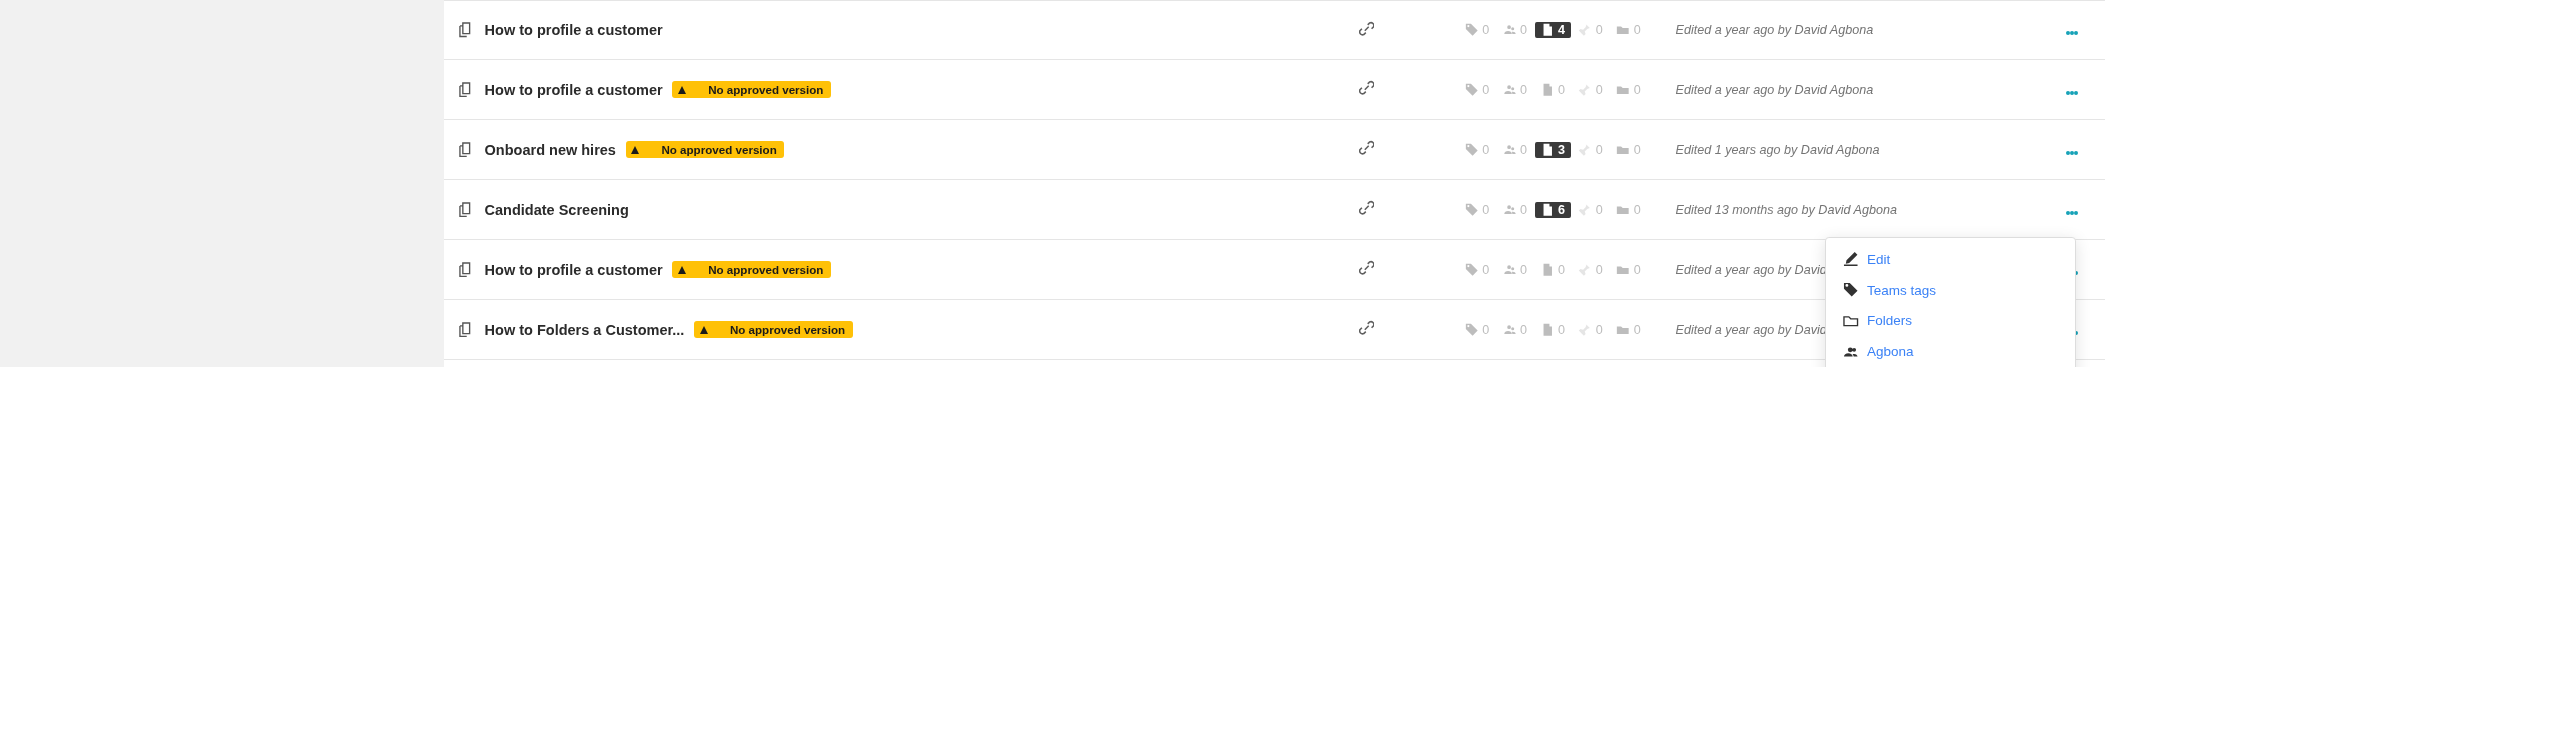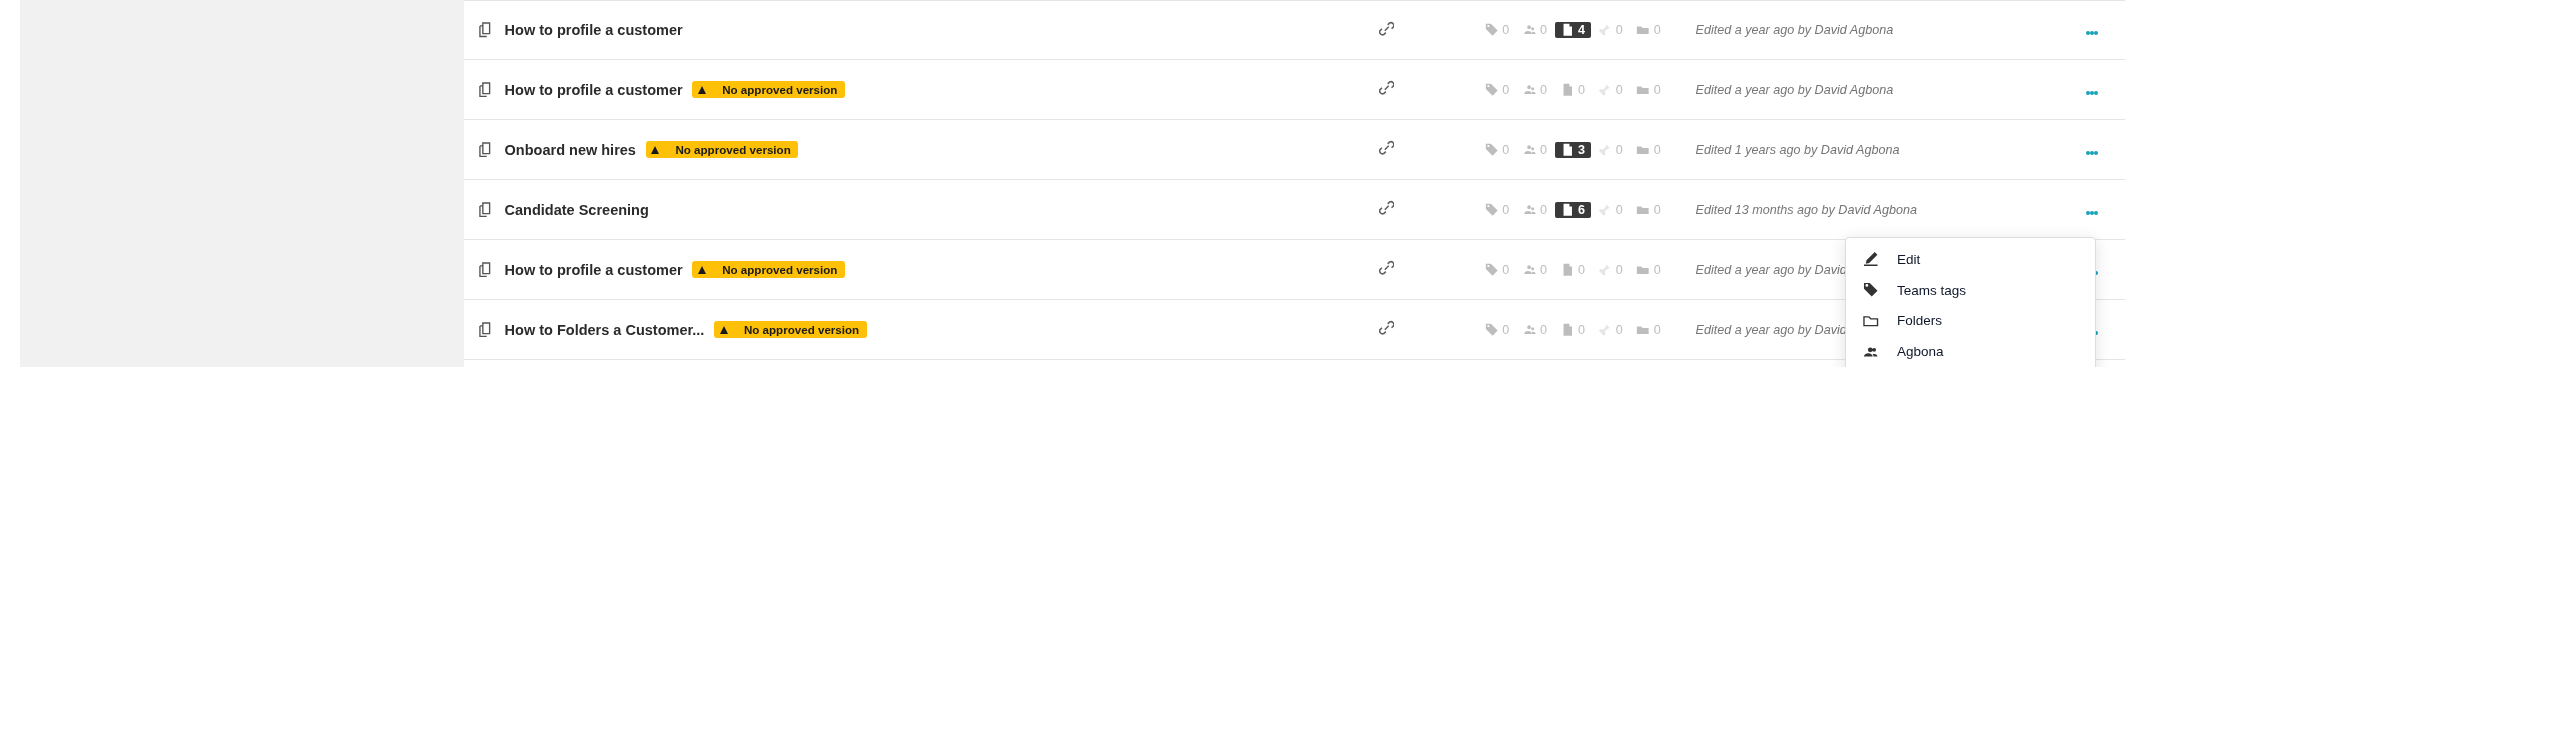--- a/index.html
+++ b/index.html
@@ -6,21 +6,20 @@
   body {
     font-family: "Segoe UI", Arial, sans-serif;
     font-size: 12.6px;
     color: #333;
     background: #fff;
     width: 2576px;
   }
   .page {
     display: flex;
     width: 2105px;
-    margin-left: 20px;
   }
   .left-gutter {
     width: 444px;
     background: #f1f1f1;
     min-height: 367px;
   }
   .main {
     flex: 1;
     position: relative;
   }
@@ -50,21 +49,21 @@
   .badge-warn {
     display: inline-flex;
     align-items: center;
     background: #ffc107;
     color: #1a1a1a;
     font-size: 11.6px;
     font-weight: 600;
     border-radius: 2.9px;
     padding: 1.9px 7.7px 1.9px 5.8px;
     margin-left: 9.7px;
-    gap: 16px;
+    gap: 22px;
   }
   .badge-warn .tri {
     width: 0; height: 0;
     border-left: 4.8px solid transparent;
     border-right: 4.8px solid transparent;
     border-bottom: 8.7px solid #1a1a1a;
     position: relative;
   }
   .spacer { flex: 1; }
   .link-cell {
@@ -134,23 +133,23 @@
     background: #fff;
     border: 1px solid #ddd;
     border-radius: 3.9px;
     box-shadow: 0 3.9px 15.5px rgba(0,0,0,.12);
     padding: 5.8px 0;
     z-index: 10;
   }
   .menu-item {
     display: flex;
     align-items: center;
-    gap: 18px;
+    gap: 8px;
     padding: 7.7px 17.4px;
-    color: #0f172a;
+    color: #3b82f6;
     font-size: 13.5px;
     cursor: pointer;
   }
   .menu-item svg, .menu-item .mi-ico { width: 15.5px; height: 15.5px; flex: 0 0 15.5px; color:#333; }
 
   
   .highlight-ellipse {
     position: absolute;
     top: 483px;
     right: 3.9px;

